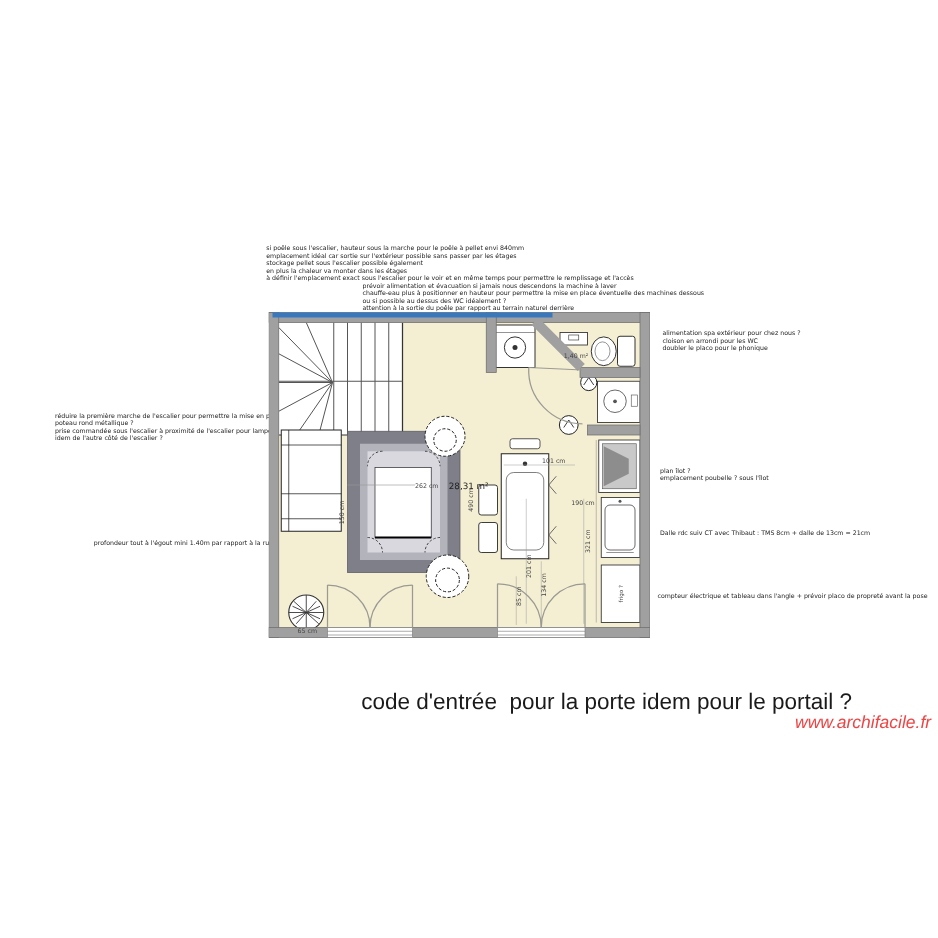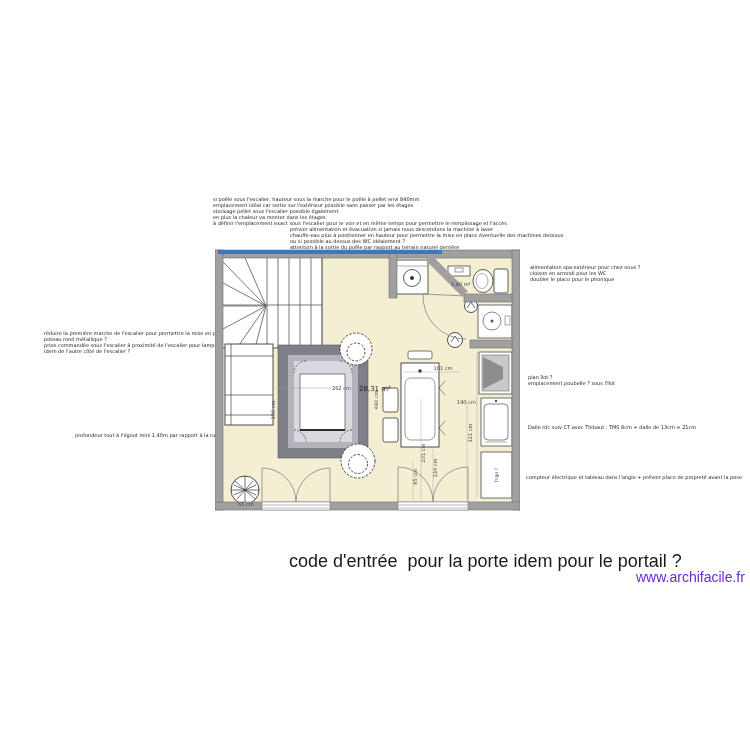--- a/index.html
+++ b/index.html
@@ -2,21 +2,21 @@
 <html><head>
 <meta charset="utf-8">
 <style>
   html,body{margin:0;padding:0;}
   body{width:750px;height:750px;background:#ffffff;position:relative;overflow:hidden;
        font-family:"DejaVu Sans",sans-serif;}
   .note{position:absolute;font-size:5px;line-height:6px;color:#1c1c1c;white-space:nowrap;}
   .caption{position:absolute;left:289px;top:532px;font-family:"Liberation Sans",sans-serif;
            font-size:18px;color:#1a1a1a;white-space:pre;margin-top:19px;}
   .watermark{position:absolute;left:636px;top:569px;font-family:"Liberation Sans",sans-serif;
-             font-size:14px;color:#6d28d9;}
+             font-size:14px;color:#ef4444;font-style:italic;}
   #plan-svg{position:absolute;left:215px;top:249px;}
   svg text{font-family:"DejaVu Sans",sans-serif;}
   .dim{fill:#444;font-size:5px;}
   .area{fill:#222;font-size:7px;}
 </style>
 </head>
 <body>
 
 <div class="note" style="left:213px;top:196px;">
   <div>si poêle sous l'escalier, hauteur sous la marche pour le poêle à pellet envi 840mm</div>

